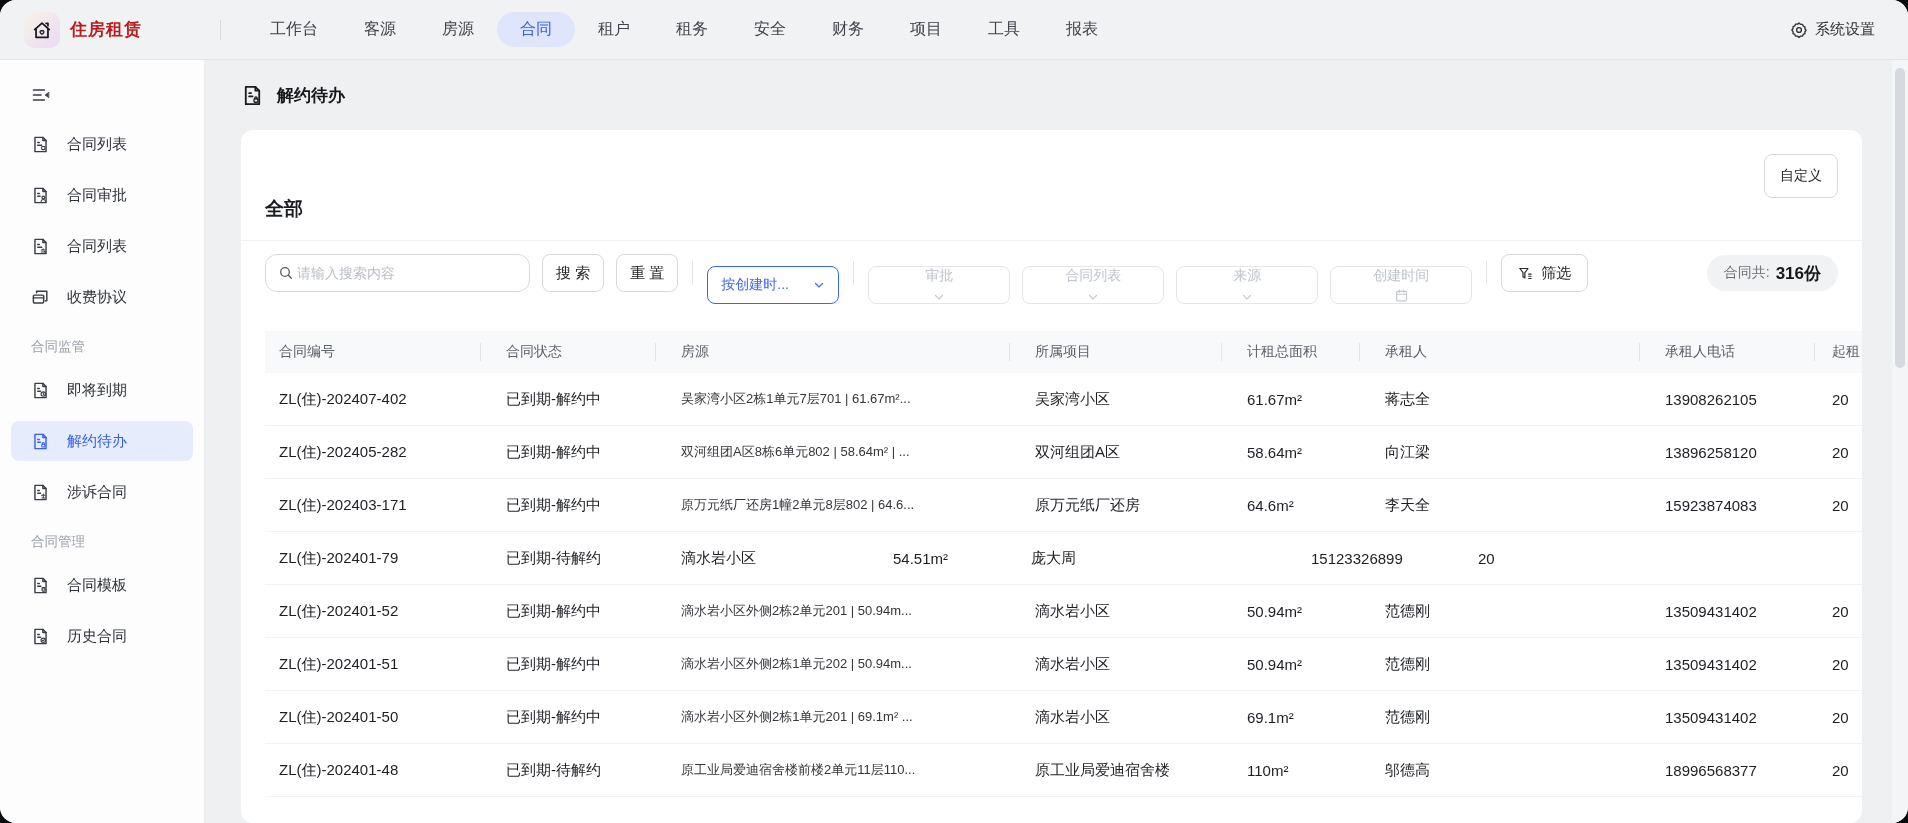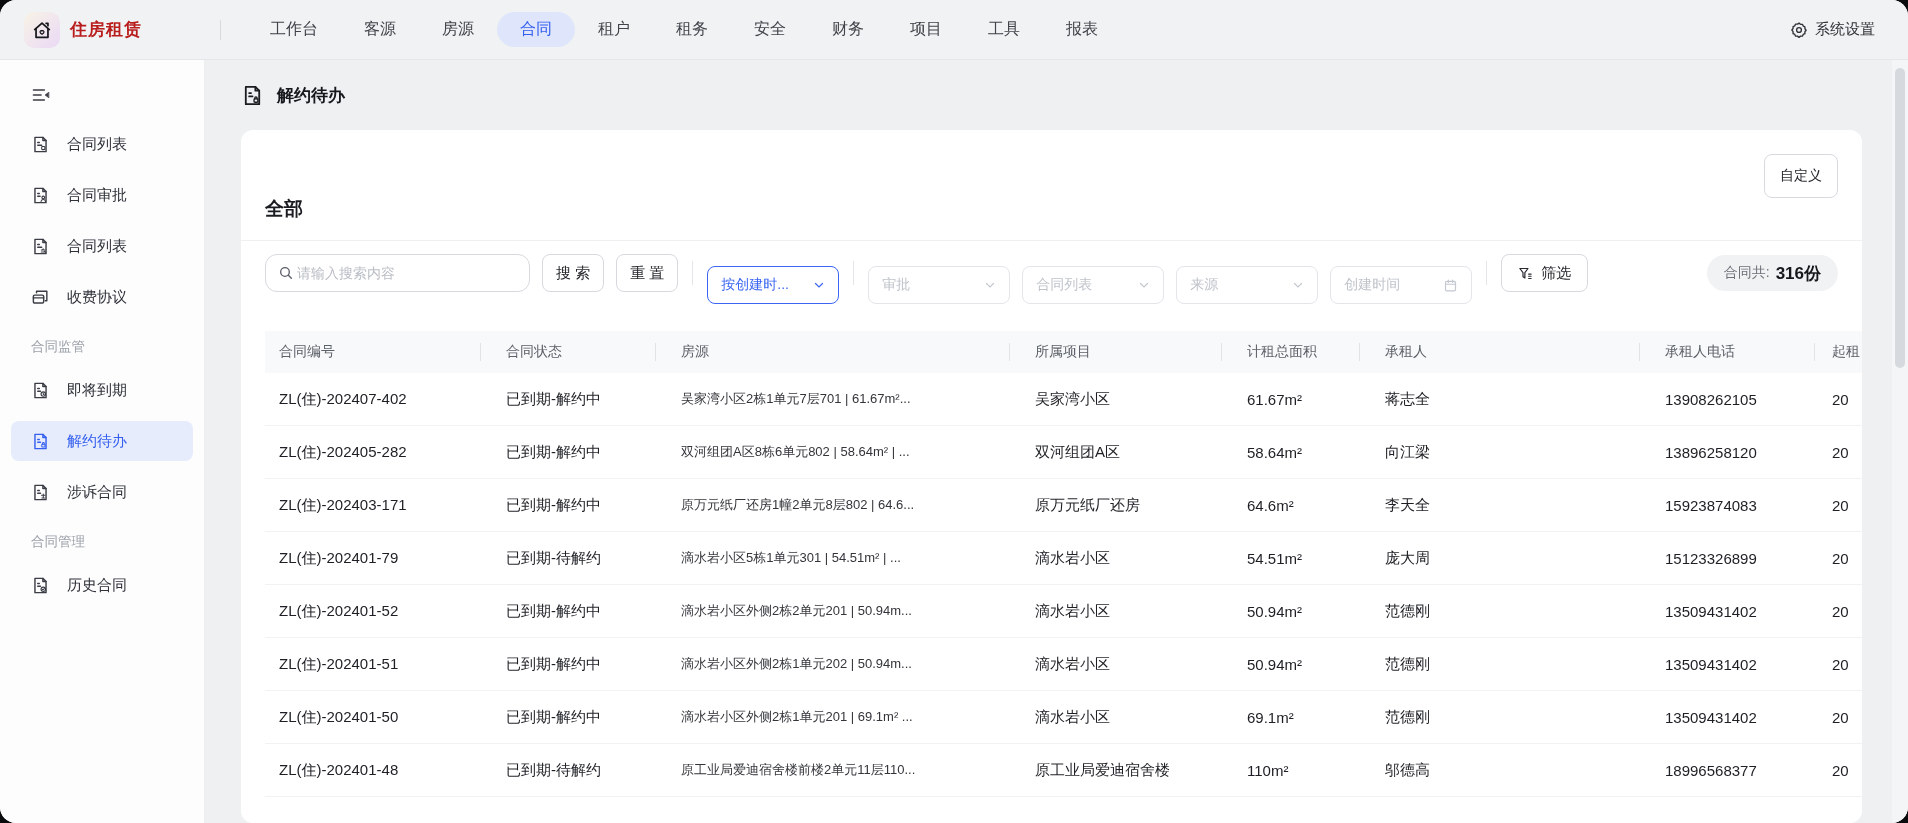--- a/index.html
+++ b/index.html
@@ -42,21 +42,21 @@
 
   
   .filters { margin-top:12px; display:flex; align-items:center; height:40px; gap:12px; }
   .search-box { width:265px; height:38px; border:1px solid #d7d9de; border-radius:12px; display:flex; align-items:center; padding:0 12px; gap:3px; background:#fff;justify-content:center; }
   .search-box input { border:none; outline:none; flex:1; font-size:14px; color:#2b2e33; font-family:inherit; background:transparent; }
   .search-box input::placeholder { color:#b9bdc4; }
   .filter-btn { height:38px; font-size:15px; padding:0 13px; white-space:nowrap; }
   .vsep { width:1px; height:24px; background:#e3e5e8; flex-shrink:0; margin:0 2px; }
   .pill { height:38px; border-radius:8px; display:flex; align-items:center; justify-content:space-between; padding:0 13px; font-size:14px; cursor:pointer; background:#fff; white-space:nowrap;margin-top:24px; }
   .pill-sort { border:1px solid #3b66f3; color:#3b66f3; width:132px; }
-  .pill-gray { border:1px solid #e3e5e9; color:#bfc3ca; width:142px; }
+  .pill-gray { border:1px solid #e3e5e9; color:#bfc3ca; width:142px;flex-direction:column; }
   .funnel-btn { height:38px; font-size:15px; padding:0 16px; display:flex; align-items:center; gap:8px; }
   .total-badge { margin-left:auto; height:36px; background:#f1f2f4; border-radius:18px; display:flex; align-items:center; padding:0 17px; gap:6px; }
   .total-prefix { font-size:14px; color:#6e7278; }
   .total-value { font-size:17px; font-weight:700; color:#15171b; }
 
   
   .table-wrap { margin:38px -24px 0 0; overflow:hidden; }
   .tbl { min-width:1669px; }
   .trow, .thead { display:flex; align-items:center; }
   .thead { height:42px; background:#f8f9fa; color:#5c6068; font-size:14px; }
@@ -200,20 +200,30 @@
         </svg>
         <span>涉诉合同</span>
       </div>
 
       <div class="side-section">合同管理</div>
 
       <div class="side-item">
         <svg width="19" height="19" viewBox="0 0 24 24" fill="none" stroke="#3a3d44" stroke-width="1.8" stroke-linejoin="round" stroke-linecap="round">
           <path d="M5 3h10l4 4v14H5z"></path>
             <path d="M15 3v4h4"></path>
+            <path d="M8.5 9.5h2M8.5 13h4"></path>
+            <rect x="14" y="14.5" width="3.6" height="4.6" rx="0.8" stroke-width="1.3"></rect>
+            <path d="M14 16.3h3.6" stroke-width="1.1"></path>
+        </svg>
+        <span>合同模板</span>
+      </div>
+      <div class="side-item">
+        <svg width="19" height="19" viewBox="0 0 24 24" fill="none" stroke="#3a3d44" stroke-width="1.8" stroke-linejoin="round" stroke-linecap="round">
+          <path d="M5 3h10l4 4v14H5z"></path>
+            <path d="M15 3v4h4"></path>
             <path d="M8.5 9.5h2M8.5 13h3.5"></path>
             <circle cx="15.5" cy="16.8" r="2.8" stroke-width="1.4"></circle>
             <path d="M14.3 16.8l.9.9 1.6-1.7" stroke-width="1.3"></path>
         </svg>
         <span>历史合同</span>
       </div>
     </aside>
 
     <main>
       <div class="page-head">
@@ -330,21 +340,20 @@
               <div class="cell c3">原万元纸厂还房1幢2单元8层802 | 64.6...</div>
               <div class="cell c4">原万元纸厂还房</div>
               <div class="cell c5">64.6m²</div>
               <div class="cell c6">李天全</div>
               <div class="cell c7">15923874083</div>
               <div class="cell c8">20</div>
             </div>
             <div class="trow">
               <div class="cell c1">ZL(住)-202401-79</div>
               <div class="cell c2">已到期-待解约</div>
-              <div class="cell c3">滴水岩小区5栋1单元301 | 54.51m² | ...</div>
               <div class="cell c4">滴水岩小区</div>
               <div class="cell c5">54.51m²</div>
               <div class="cell c6">庞大周</div>
               <div class="cell c7">15123326899</div>
               <div class="cell c8">20</div>
             </div>
             <div class="trow">
               <div class="cell c1">ZL(住)-202401-52</div>
               <div class="cell c2">已到期-解约中</div>
               <div class="cell c3">滴水岩小区外侧2栋2单元201 | 50.94m...</div>

